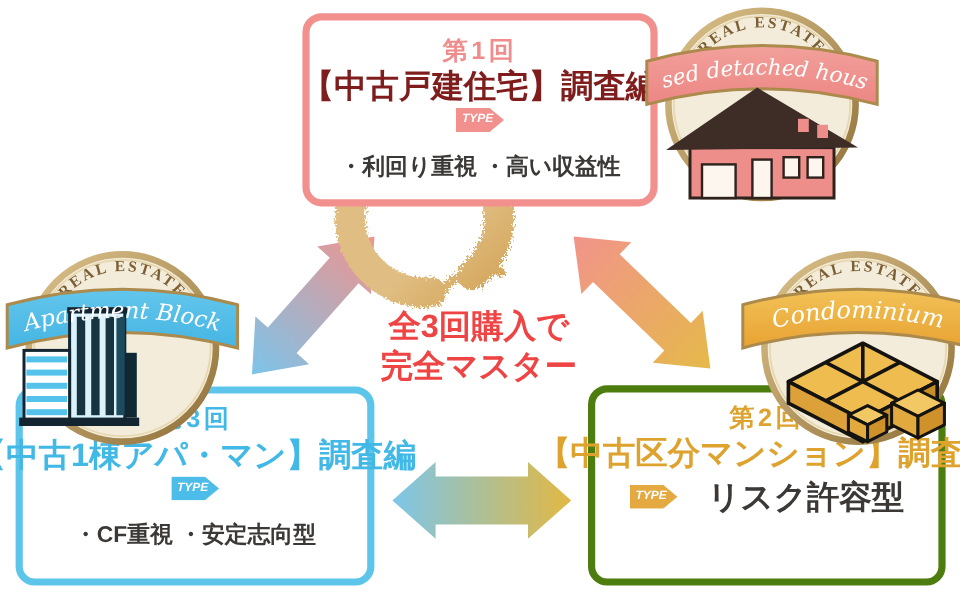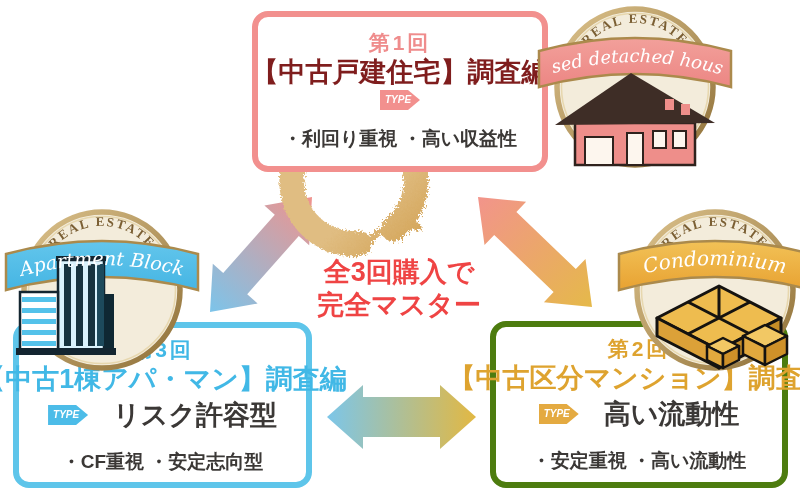--- a/index.html
+++ b/index.html
@@ -80,33 +80,31 @@
       <span class="type-tag">TYPE</span>
     </div>
     <div class="pts">・利回り重視 ・高い収益性</div>
   </div>
 
   <div class="card card-3">
     <div class="ep">第3回</div>
     <div class="ttl">【中古1棟アパ・マン】調査編</div>
     <div class="type-row">
       <span class="type-tag">TYPE</span>
-      <span class="type-val">リスク許容型</span>
     </div>
     <div class="pts">・CF重視 ・安定志向型</div>
   </div>
 
   <div class="card card-2">
     <div class="ep">第2回</div>
     <div class="ttl">【中古区分マンション】調査編</div>
     <div class="type-row">
       <span class="type-tag">TYPE</span>
-      <span class="type-val">高い流動性</span>
+      <span class="type-val">リスク許容型</span>
     </div>
-    <div class="pts">・安定重視 ・高い流動性</div>
   </div>
 
   <div class="center-cap">
     <div>全3回購入で</div>
     <div>完全マスター</div>
   </div>
 
   <svg class="badge" style="left:535px;top:-8px" width="200" height="215" viewBox="-100 -95 200 215">
     <defs>
       <linearGradient id="b1ring" x1="0" y1="0" x2="1" y2="1">

